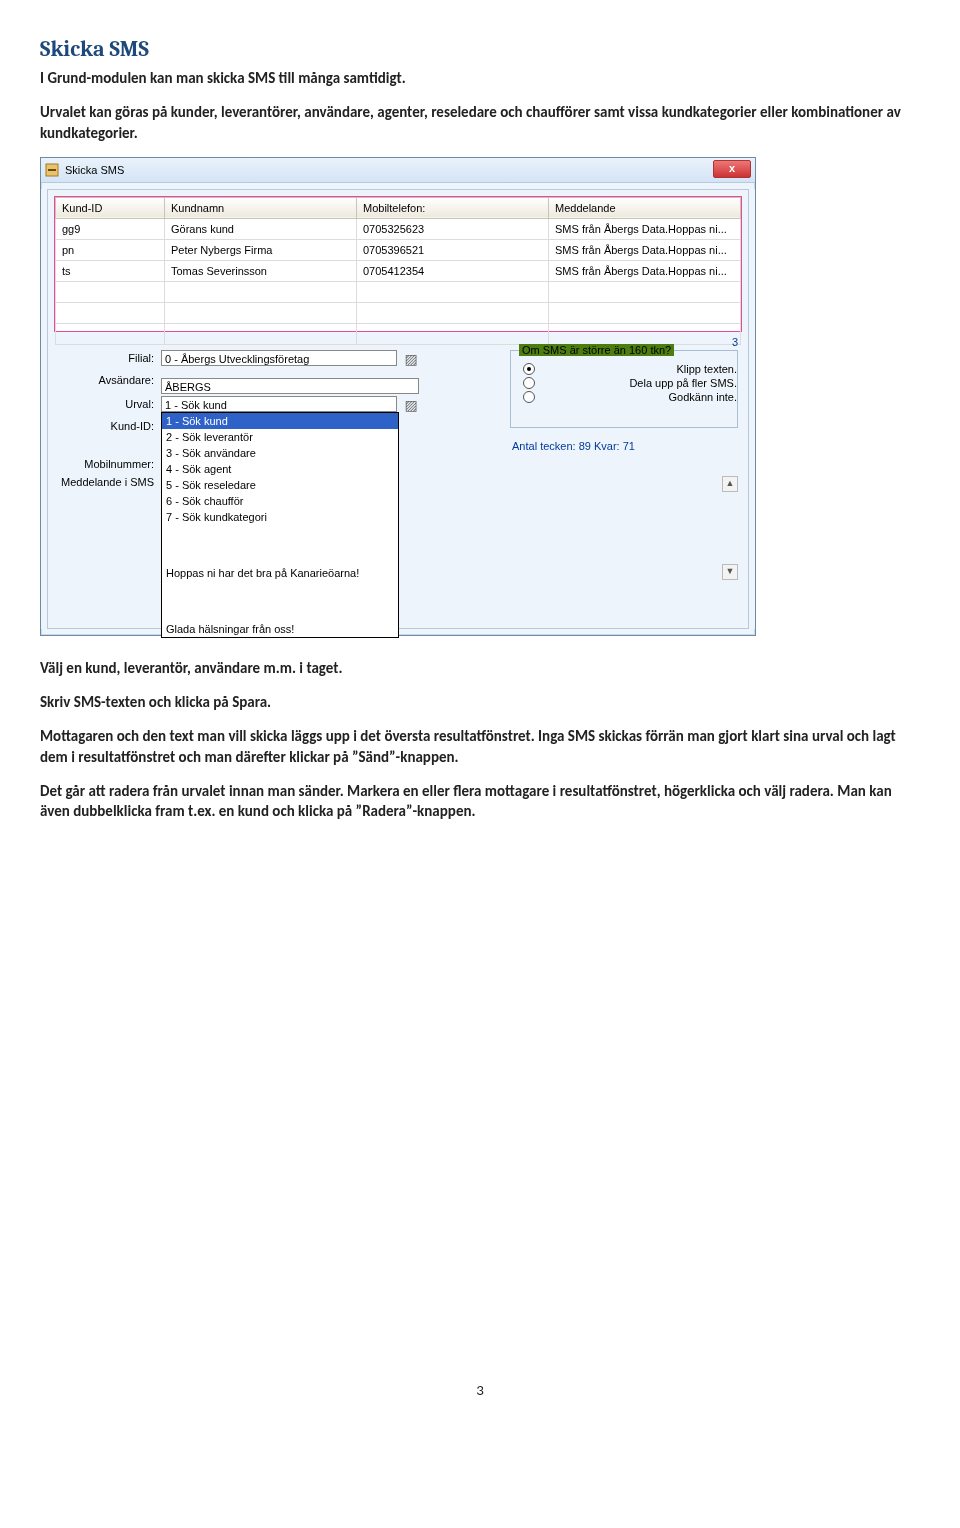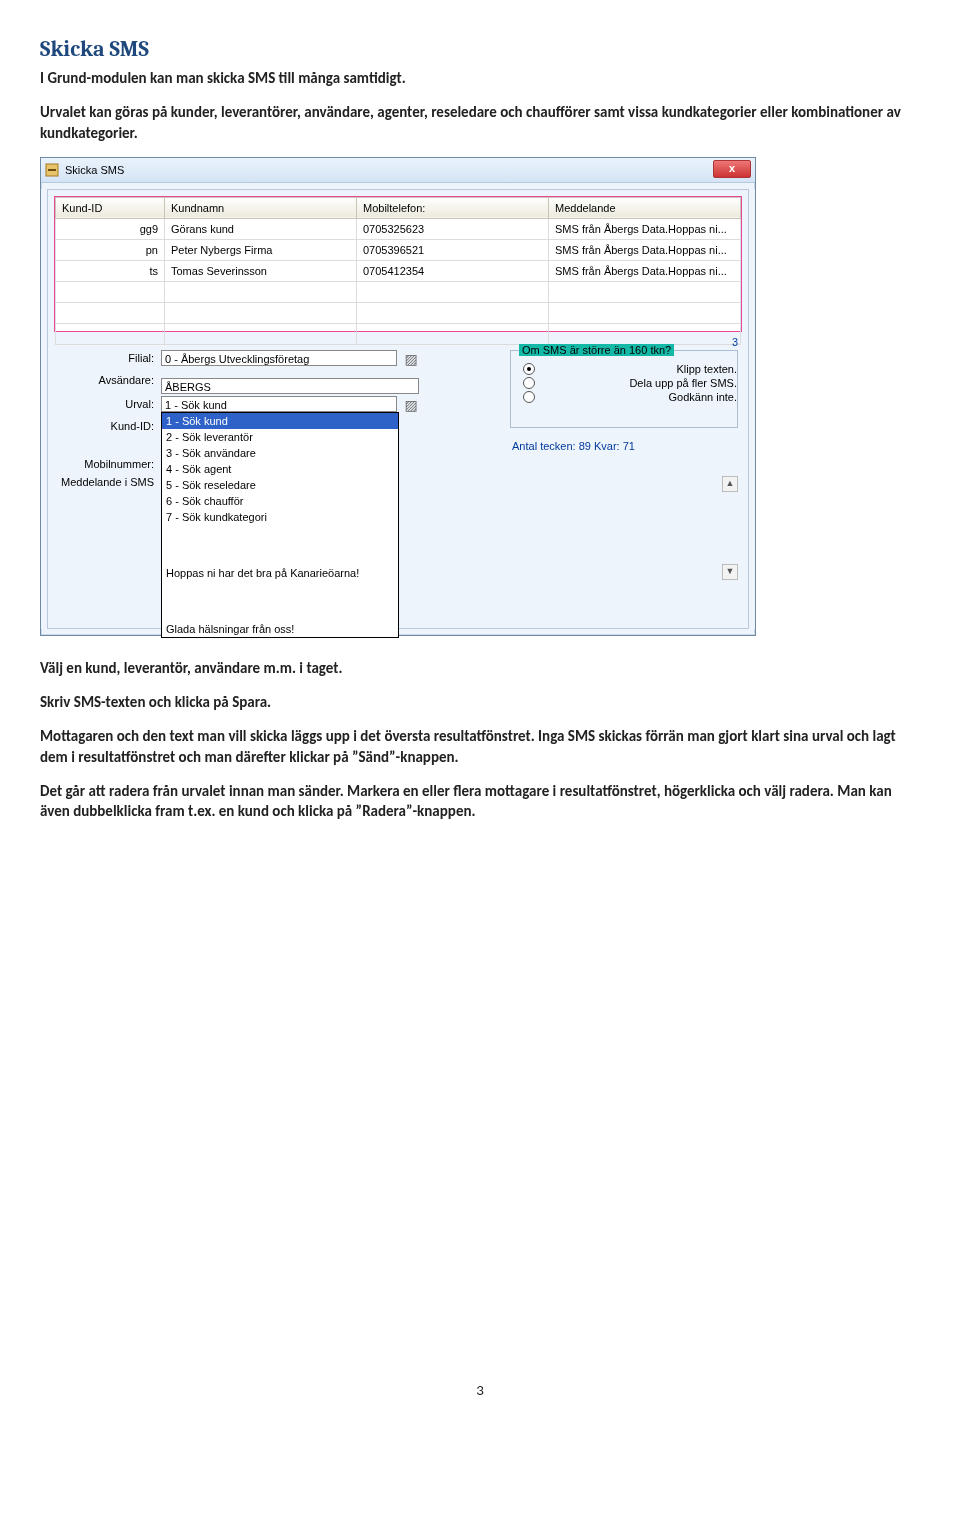--- a/index.html
+++ b/index.html
@@ -96,21 +96,21 @@
     text-align:left;
     height:16px;
     overflow:hidden;
     white-space:nowrap;
   }
   table.grid th {
     background: linear-gradient(#fff,#ece9dc);
     border:1px solid #c8c4b6;
     font-weight:normal;
   }
-  table.grid td.c0 { text-align:right; width:96px;}
+  table.grid td.c0 { text-align:left; width:96px;}
   table.grid th.c0 { width:96px;}
   table.grid .c1 {}
   table.grid .c2 {}
   table.grid .c3 {}
   .counter3 {
     position:absolute;
     right:10px;
     top:146px;
     color:#003a9c;
     font-size:11px;
@@ -147,21 +147,21 @@
   .group {
     position:absolute;
     border:1px solid #a9bdd3;
     top:0px; right:10px;
     width:226px; height:76px;
     font-size:11px;
   }
   .group .legend {
     position:absolute;
     top:-7px; left:8px;
-    background:#14b8a6;
+    background:#4d7c0f;
     padding:0 3px;
     font-size:11px;
   }
   .radio-row {
     display:flex; align-items:center;
     margin:2px 0 0 12px;
     font-size:11px;
     justify-content:space-between;
   }
   .radio-row .dot {

